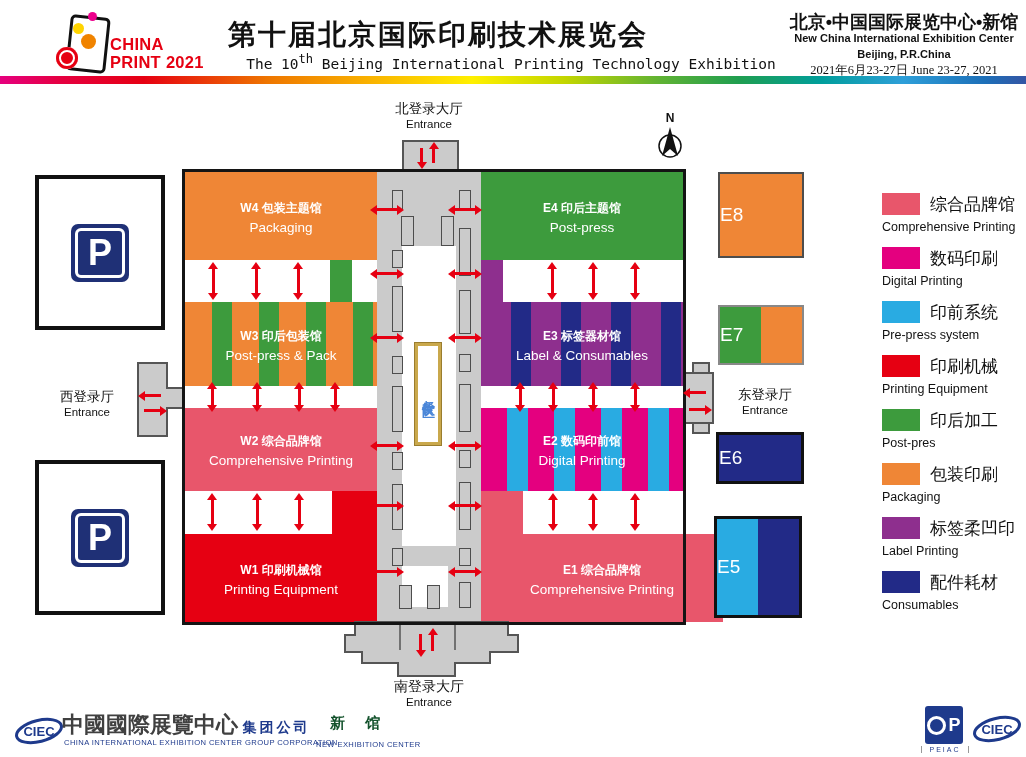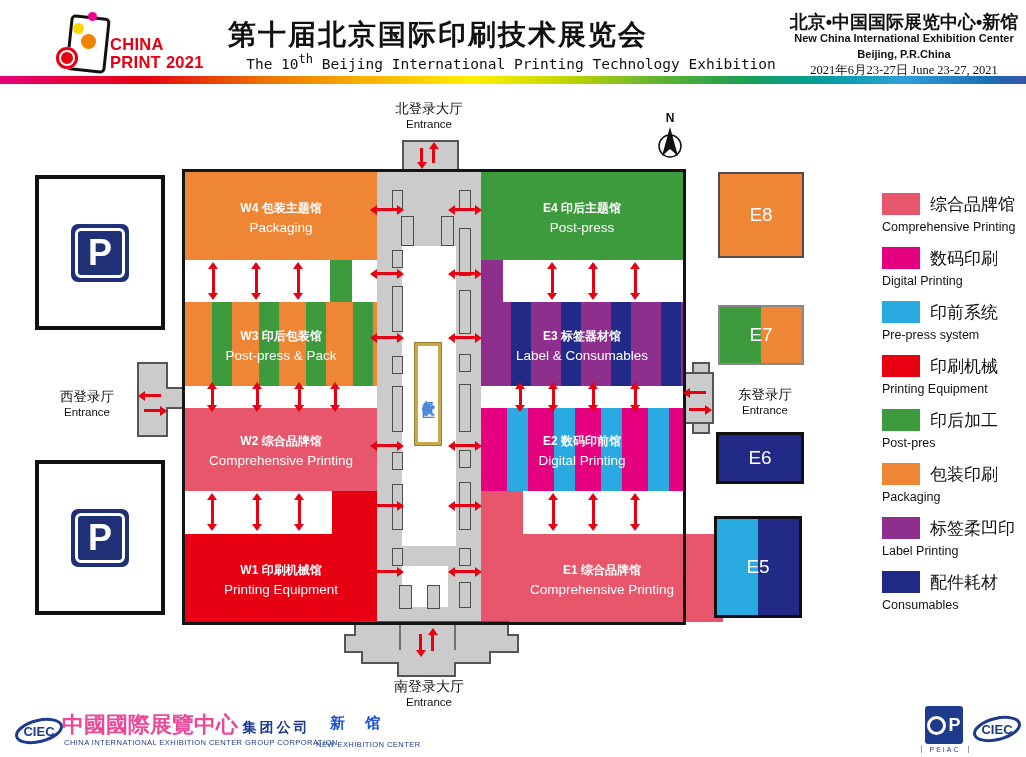--- a/index.html
+++ b/index.html
@@ -35,21 +35,21 @@
   .stripes-w3{background:repeating-linear-gradient(90deg,#EF8636 0 27px,#3D9B3D 27px 47px);text-align:right;}
   .stripes-e3{background:repeating-linear-gradient(90deg,#8E2F8E 0 30px,#222A87 30px 50px);}
   .stripes-e2{background:repeating-linear-gradient(90deg,#E4007F 0 26px,#29ABE2 26px 47px);}
   .split-e7{background:linear-gradient(90deg,#3D9B3D 0 50%,#EF8636 50%);}
   .split-e5{background:linear-gradient(90deg,#29ABE2 0 50%,#222A87 50%);}
   .corr{position:absolute;background:#fff;}
   .ext{position:absolute;}
   .booth{position:absolute;background:#CBCBCB;border:1.5px solid #4d4d4d;box-sizing:border-box;}
   #bld-border{position:absolute;left:182px;top:169px;width:504px;height:456px;
     border:3px solid #141414;box-sizing:border-box;pointer-events:none;z-index:5;}
-  .sidehall{position:absolute;display:flex;align-items:center;justify-content:center;
+  .sidehall{position:absolute;display:flex;align-items:center;
     color:#fff;font-size:19px;box-sizing:border-box;}
   
   .gray{position:absolute;background:#CBCBCB;border:2px solid #555;box-sizing:border-box;}
   .entl{position:absolute;text-align:center;}
   .entl .z{font-size:13.5px;} .entl .e{font-size:11.5px;}
   
   .dblv{position:absolute;width:3px;background:#E60012;z-index:6;}
   .dblv::before,.dblv::after{content:"";position:absolute;left:-3.5px;width:0;height:0;
     border-left:5px solid transparent;border-right:5px solid transparent;}
   .dblv::before{top:-6px;border-bottom:7px solid #E60012;}
@@ -82,24 +82,24 @@
     border:3px solid #C9A84C;outline:1px solid #9a7d2e;box-sizing:border-box;z-index:6;
     display:flex;align-items:center;justify-content:center;}
   #dining span{writing-mode:vertical-rl;text-orientation:upright;color:#4A86D8;
     font-size:13px;font-weight:700;letter-spacing:3px;}
   
   .lg{position:absolute;left:882px;width:146px;height:46px;}
   .sw{position:absolute;left:0;top:0;width:38px;height:22px;}
   .lz{position:absolute;left:48px;top:0;font-size:17px;line-height:23px;}
   .le{position:absolute;left:0;top:27px;font-size:12.5px;}
   #f-company{position:absolute;left:62px;top:710px;white-space:nowrap;}
-  #f-company .big{font-family:"Liberation Serif",serif;font-size:22px;font-weight:700;color:#ec4899;}
+  #f-company .big{font-family:"Liberation Serif",serif;font-size:22px;font-weight:700;color:#404040;}
   #f-company .sml{font-size:14px;font-weight:700;color:#1E3A8C;letter-spacing:3px;}
   #f-company-en{position:absolute;left:64px;top:738px;font-size:7.6px;color:#1E3A8C;letter-spacing:.4px;}
-  #f-new{position:absolute;left:330px;top:714px;font-size:15px;font-weight:700;color:#1d4ed8;letter-spacing:8px;}
+  #f-new{position:absolute;left:330px;top:714px;font-size:15px;font-weight:700;color:#14532d;letter-spacing:8px;}
   #f-new-en{position:absolute;left:316px;top:740px;font-size:7.6px;color:#1E3A8C;letter-spacing:.4px;}
   .peiac-sq{position:absolute;left:0;top:0;width:38px;height:38px;background:#1E3A8C;border-radius:3px;
     display:flex;align-items:center;justify-content:center;gap:2px;}
   .pc{width:13px;height:13px;border:3px solid #fff;border-radius:50%;position:relative;}
   .pc::after{content:"";position:absolute;left:2.5px;top:2.5px;width:8px;height:8px;background:#1E3A8C;border-radius:50%;}
   .pp{color:#fff;font-weight:800;font-size:18px;}
   .peiac-lab{position:absolute;left:-4px;top:40px;width:46px;text-align:center;font-size:7px;
     color:#1E3A8C;letter-spacing:2px;border-left:1px solid #999;border-right:1px solid #999;}
 </style>
 </head>

